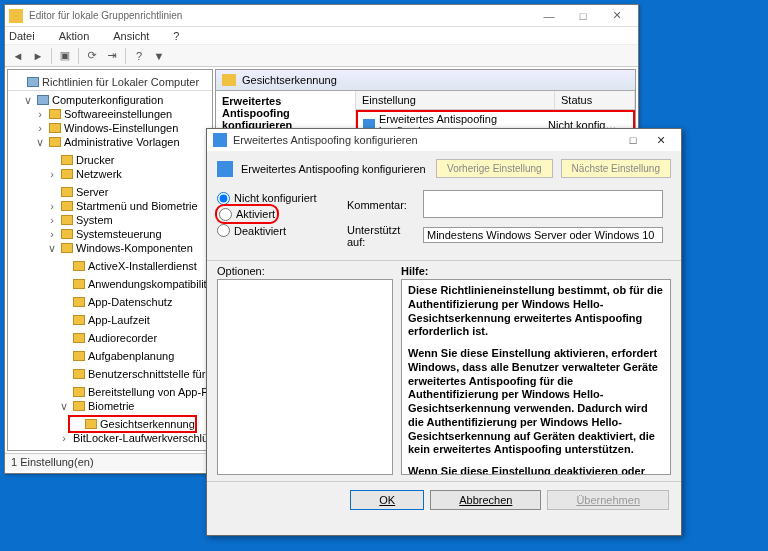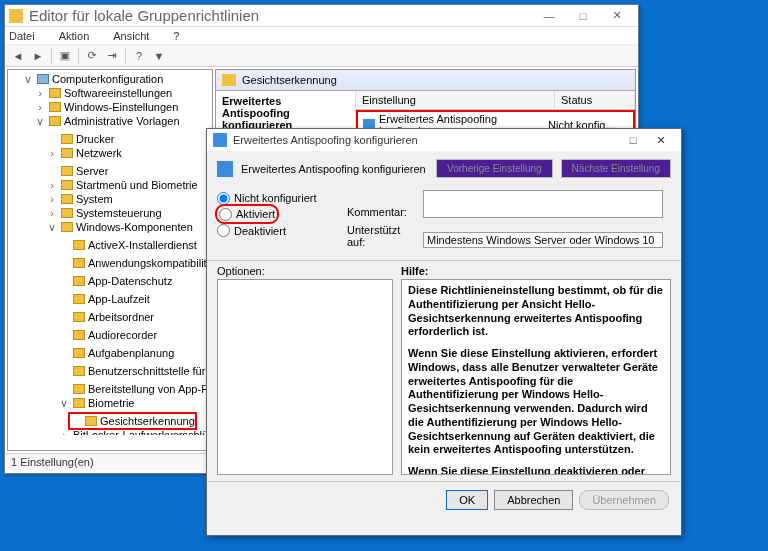--- a/index.html
+++ b/index.html
@@ -2,21 +2,21 @@
 <html><head>
 <meta charset="utf-8">
 <style>
 * { box-sizing: border-box; margin: 0; padding: 0; font-family: "Segoe UI", Tahoma, sans-serif; font-size: 11px; }
 body { background: #0a6ecc; width: 768px; height: 551px; overflow: hidden; position: relative; }
 
 
 .gp-window { position: absolute; left: 4px; top: 4px; width: 635px; height: 470px; background: #fff; border: 1px solid #777; box-shadow: 1px 1px 3px rgba(0,0,0,0.3); }
 .titlebar { height: 22px; background: #fff; display: flex; align-items: center; padding: 0 4px; border-bottom: 1px solid #ddd; }
 .titlebar .icon { width: 14px; height: 14px; background: #f0c040; margin-right: 6px; }
-.titlebar .title { flex: 1; color: #666; font-size: 15px; }
+.titlebar .title { flex: 1; color: #666; font-size: 10px; }
 .titlebar .winbtn { width: 34px; height: 20px; display: flex; align-items: center; justify-content: center; color: #666; }
 
 .menubar { height: 18px; display: flex; align-items: center; padding: 0 4px; gap: 24px; border-bottom: 1px solid #eee; }
 .menubar span { color: #333; }
 
 .toolbar { height: 22px; display: flex; align-items: center; padding: 0 4px; gap: 2px; border-bottom: 1px solid #ccc; background: #f7f7f7; }
 .toolbar .tbtn { width: 18px; height: 18px; display: flex; align-items: center; justify-content: center; color: #555; border: 1px solid transparent; }
 .toolbar .sep { width: 1px; height: 16px; background: #ccc; margin: 0 2px; }
 
 .gp-body { display: flex; height: 386px; }
@@ -50,45 +50,45 @@
 
 
 .dialog { position: absolute; left: 206px; top: 128px; width: 476px; height: 408px; background: #f0f0f0; border: 1px solid #666; box-shadow: 2px 2px 6px rgba(0,0,0,0.4); }
 .dlg-title { height: 22px; background: #fff; display: flex; align-items: center; padding: 0 6px; }
 .dlg-title .icon { width: 14px; height: 14px; background: #3a8de0; margin-right: 6px; }
 .dlg-title .t { flex: 1; color: #333; }
 .dlg-title .winbtn { width: 28px; height: 20px; display: flex; align-items: center; justify-content: center; color: #333; }
 
 .dlg-subtitle { display: flex; align-items: center; padding: 8px 10px; gap: 8px; }
 .dlg-subtitle .icon { width: 16px; height: 16px; background: #3a8de0; }
-.dlg-subtitle .navbtn { padding: 3px 10px; background: #4c1d95; border: 1px solid #bbb; color: #888; font-size: 10px; }
+.dlg-subtitle .navbtn { padding: 3px 10px; background: #fef9c3; border: 1px solid #bbb; color: #888; font-size: 10px; }
 
 .dlg-config { display: flex; padding: 4px 10px 8px 10px; border-bottom: 1px solid #ccc; }
 .dlg-radios { width: 130px; }
 .dlg-radios label { display: flex; align-items: center; gap: 4px; line-height: 16px; }
 .dlg-radios input { margin: 0; }
 .dlg-radios .hl { outline: 2px solid #e00; outline-offset: 0; display: inline-flex; padding: 0 2px; border-radius: 7px; }
 .dlg-comment { flex: 1; }
-.dlg-comment-row { display: flex; gap: 4px; margin-bottom: 4px; align-items: flex-end; }
+.dlg-comment-row { display: flex; gap: 4px; margin-bottom: 4px; align-items: center; }
 .dlg-comment-row .lbl { width: 72px; padding-top: 2px; }
 .dlg-comment textarea { width: 240px; height: 28px; font-size: 11px; resize: none; border: 1px solid #999; }
 .dlg-comment input[type=text] { width: 240px; border: 1px solid #999; padding: 1px 3px; background: #fff; }
 
 .dlg-mid { display: flex; height: 220px; padding: 4px 10px; gap: 8px; }
 .dlg-options { width: 176px; }
 .dlg-options .hdr, .dlg-help .hdr { margin-bottom: 2px; }
 .dlg-options .box { border: 1px solid #999; background: #fff; height: 196px; }
 .dlg-help { flex: 1; font-weight: bold; }
 .dlg-help .box { border: 1px solid #999; background: #fff; height: 196px; padding: 4px 6px; overflow: hidden; font-size: 10.5px; line-height: 1.25; }
 .dlg-help p { margin-bottom: 8px; }
 
 .dlg-buttons { display: flex; justify-content: flex-end; gap: 6px; padding: 8px 12px; border-top: 1px solid #ccc; background: #f0f0f0; }
-.dlg-buttons button { padding: 3px 12px; border: 1px solid #888; background: #e6e6e6; }
+.dlg-buttons button { padding: 3px 28px; border: 1px solid #888; background: #e6e6e6; text-decoration: underline; }
 .dlg-buttons button.primary { border: 1px solid #0a6ecc; }
-.dlg-buttons button:disabled { color: #999; border-color: #bbb; border-radius: 9px; }
+.dlg-buttons button:disabled { color: #999; border-color: #bbb; }
 </style>
 </head>
 <body>
 
 <div class="gp-window">
   <div class="titlebar">
     <div class="icon"></div>
     <div class="title">Editor für lokale Gruppenrichtlinien</div>
     <div class="winbtn">—</div>
     <div class="winbtn">□</div>
@@ -107,20 +107,27 @@
     <div class="tbtn">▣</div>
     <div class="sep"></div>
     <div class="tbtn">⟳</div>
     <div class="tbtn">⇥</div>
     <div class="sep"></div>
     <div class="tbtn">?</div>
     <div class="tbtn">▼</div>
   </div>
   <div class="gp-body">
     <div class="tree">
+      <div class="tree-head">
+        <span class="node">
+            <span class="fold"></span>
+            <span class="cicon"></span>
+            <span>Richtlinien für Lokaler Computer</span>
+          </span>
+      </div>
       <div class="tree-content">
         <ul>
           <li><span class="node">
                 <span class="fold">∨</span>
                 <span class="cicon"></span>
                 <span>Computerkonfiguration</span>
               </span>
             <ul>
               <li><span class="node">
                     <span class="fold">›</span>
@@ -190,25 +197,20 @@
                             <span>App-Datenschutz</span>
                           </span></li>
                       <li><span class="node">
                             <span class="fold"></span>
                             <span class="ficon"></span>
                             <span>App-Laufzeit</span>
                           </span></li>
                       <li><span class="node">
                             <span class="fold"></span>
                             <span class="ficon"></span>
-                            <span>Arbeitsordner</span>
-                          </span></li>
-                      <li><span class="node">
-                            <span class="fold"></span>
-                            <span class="ficon"></span>
                             <span>Audiorecorder</span>
                           </span></li>
                       <li><span class="node">
                             <span class="fold"></span>
                             <span class="ficon"></span>
                             <span>Aufgabenplanung</span>
                           </span></li>
                       <li><span class="node">
                             <span class="fold"></span>
                             <span class="ficon"></span>
@@ -316,21 +318,21 @@
     </div>
   </div>
   <div class="dlg-mid">
     <div class="dlg-options">
       <div class="hdr">Optionen:</div>
       <div class="box"></div>
     </div>
     <div class="dlg-help">
       <div class="hdr">Hilfe:</div>
       <div class="box">
-        <p>Diese Richtlinieneinstellung bestimmt, ob für die Authentifizierung per Ansicht Hello-Gesichtserkennung erweitertes Antispoofing erforderlich ist.</p>
+        <p>Diese Richtlinieneinstellung bestimmt, ob für die Authentifizierung per Windows Hello-Gesichtserkennung erweitertes Antispoofing erforderlich ist.</p>
         <p>Wenn Sie diese Einstellung aktivieren, erfordert Windows, dass alle Benutzer verwalteter Geräte erweitertes Antispoofing für die Authentifizierung per Windows Hello-Gesichtserkennung verwenden. Dadurch wird die Authentifizierung per Windows Hello-Gesichtserkennung auf Geräten deaktiviert, die kein erweitertes Antispoofing unterstützen.</p>
         <p>Wenn Sie diese Einstellung deaktivieren oder nicht konfigurieren, erfordert Windows kein erweitertes Antispoofing für die Authentifizierung per Windows Hello-Gesichtserkennung.</p>
 
       </div>
     </div>
   </div>
   <div class="dlg-buttons">
     <button class="primary">OK</button>
     <button>Abbrechen</button>
     <button disabled="">Übernehmen</button>

